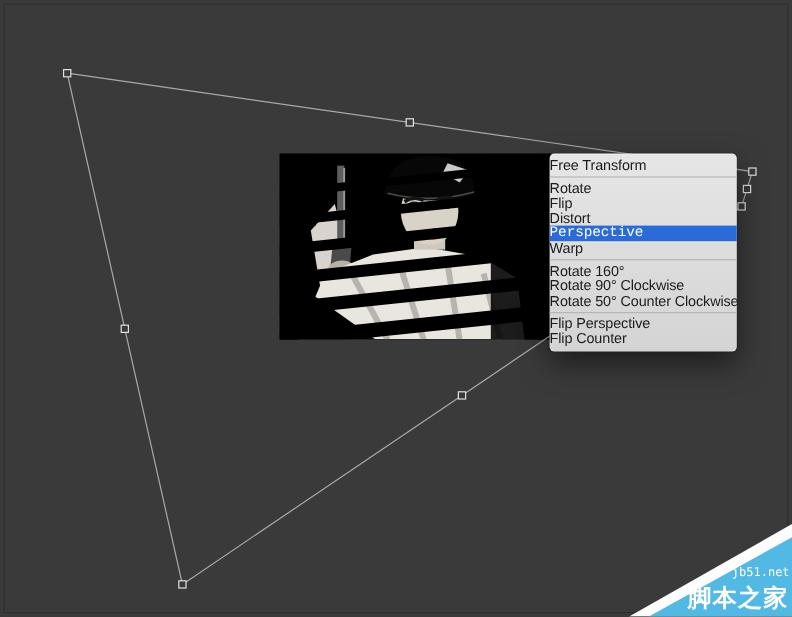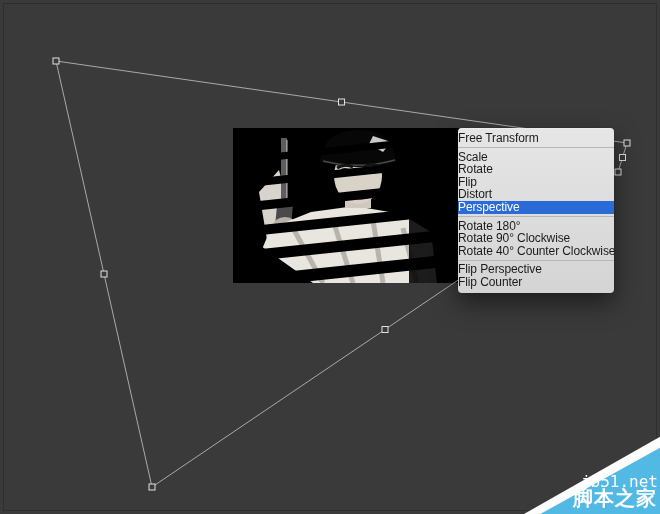--- a/index.html
+++ b/index.html
@@ -28,39 +28,39 @@
     padding:4px 0;
     z-index:5;
   }
   .menu-item{
     height:12.6px;line-height:12.6px;
     padding:0 0;
     font-size:12px;letter-spacing:-.1px;
     color:#1b1b1b;white-space:nowrap;overflow:hidden;
     cursor:default;
   }
-  .menu-item.selected{color:#fff;}
+  .menu-item.selected{color:#fff;font-family:Liberation Mono, monospace;}
   .menu-item.disabled{color:#a3a3a3;}
   .menu-sep{height:1px;background:#b6b6b6;margin:2.5px 0;}
   
   .wm{
     position:absolute;right:0;bottom:0;width:136px;height:84px;z-index:6;
   }
   .wm .band-white{
     position:absolute;inset:0;background:#fdfdfd;
     clip-path:polygon(0% 100%, 100% 8%, 100% 100%);
   }
   .wm .band-blue{
     position:absolute;inset:0;
     clip-path:polygon(12% 100%, 100% 21%, 100% 100%);
   }
   .wm .site{
     position:absolute;right:2px;top:42px;
     font-family:"DejaVu Sans Mono", monospace;
-    font-size:16px;color:#fff;white-space:nowrap;
+    font-size:10px;color:#fff;white-space:nowrap;
   }
   .wm .site-name{
     position:absolute;right:3px;top:55px;
     font-size:20px;font-weight:bold;color:#fff;white-space:nowrap;
     letter-spacing:1px;
   }
 </style>
 </head>
 <body style="background: rgb(58, 58, 58);">
 
@@ -119,29 +119,29 @@
     <rect x="619.5" y="154.5" width="6" height="6" fill="#3a3a3a" stroke="#e2e2e2" stroke-width="1" style="pointer-events: auto;"></rect>
     <rect x="615" y="169" width="6" height="6" fill="#3a3a3a" stroke="#e2e2e2" stroke-width="1" style="pointer-events: auto;"></rect>
     <rect x="382" y="326.5" width="6" height="6" fill="#3a3a3a" stroke="#e2e2e2" stroke-width="1" style="pointer-events: auto;"></rect>
     <rect x="149" y="484" width="6" height="6" fill="#3a3a3a" stroke="#e2e2e2" stroke-width="1" style="pointer-events: auto;"></rect>
     <rect x="101" y="271" width="6" height="6" fill="#3a3a3a" stroke="#e2e2e2" stroke-width="1" style="pointer-events: auto;"></rect>
   </svg>
 
 <div class="ctx-menu">
     <div class="menu-item">Free Transform</div>
     <div class="menu-sep"></div>
-    <div class="menu-item">Scale</div>
     <div class="menu-item">Rotate</div>
     <div class="menu-item">Flip</div>
     <div class="menu-item">Distort</div>
     <div class="menu-item selected" style="background: rgb(42, 107, 216);">Perspective</div>
+    <div class="menu-item">Warp</div>
     <div class="menu-sep"></div>
-    <div class="menu-item">Rotate 180°</div>
+    <div class="menu-item">Rotate 160°</div>
     <div class="menu-item">Rotate 90° Clockwise</div>
-    <div class="menu-item">Rotate 40° Counter Clockwise</div>
+    <div class="menu-item">Rotate 50° Counter Clockwise</div>
     <div class="menu-sep"></div>
     <div class="menu-item">Flip Perspective</div>
     <div class="menu-item">Flip Counter</div>
   </div>
 
 <div class="wm">
   <div class="band-white"></div>
   <div class="band-blue" style="background: rgb(82, 184, 228);"></div>
   <div class="site">jb51.net</div>
   <div class="site-name">脚本之家</div>

